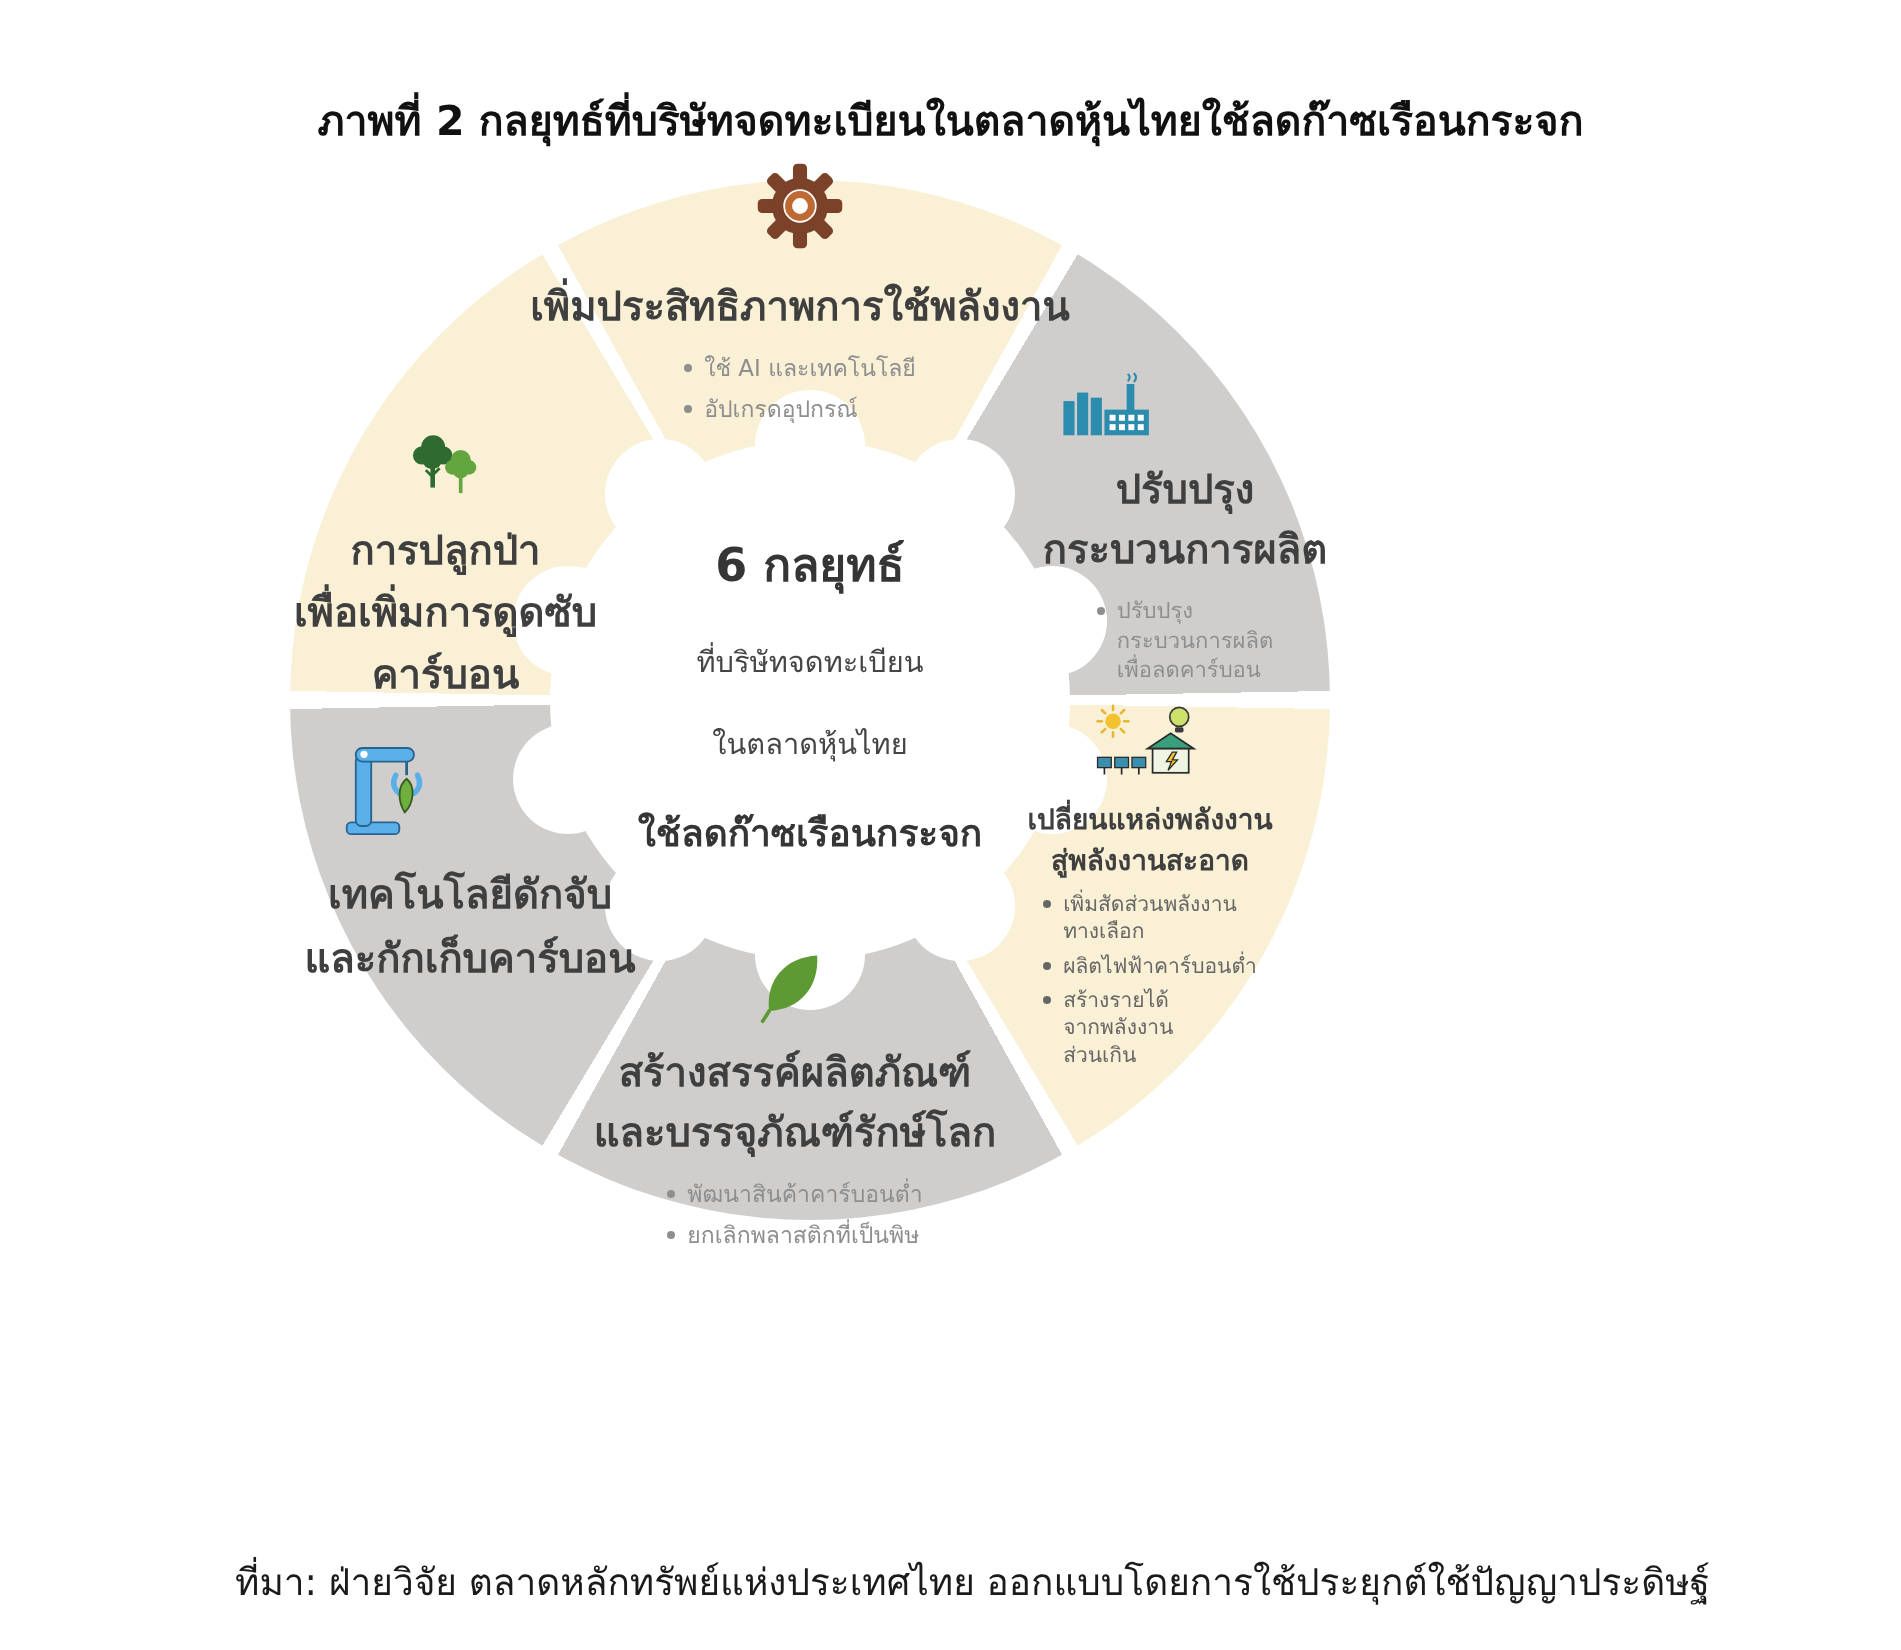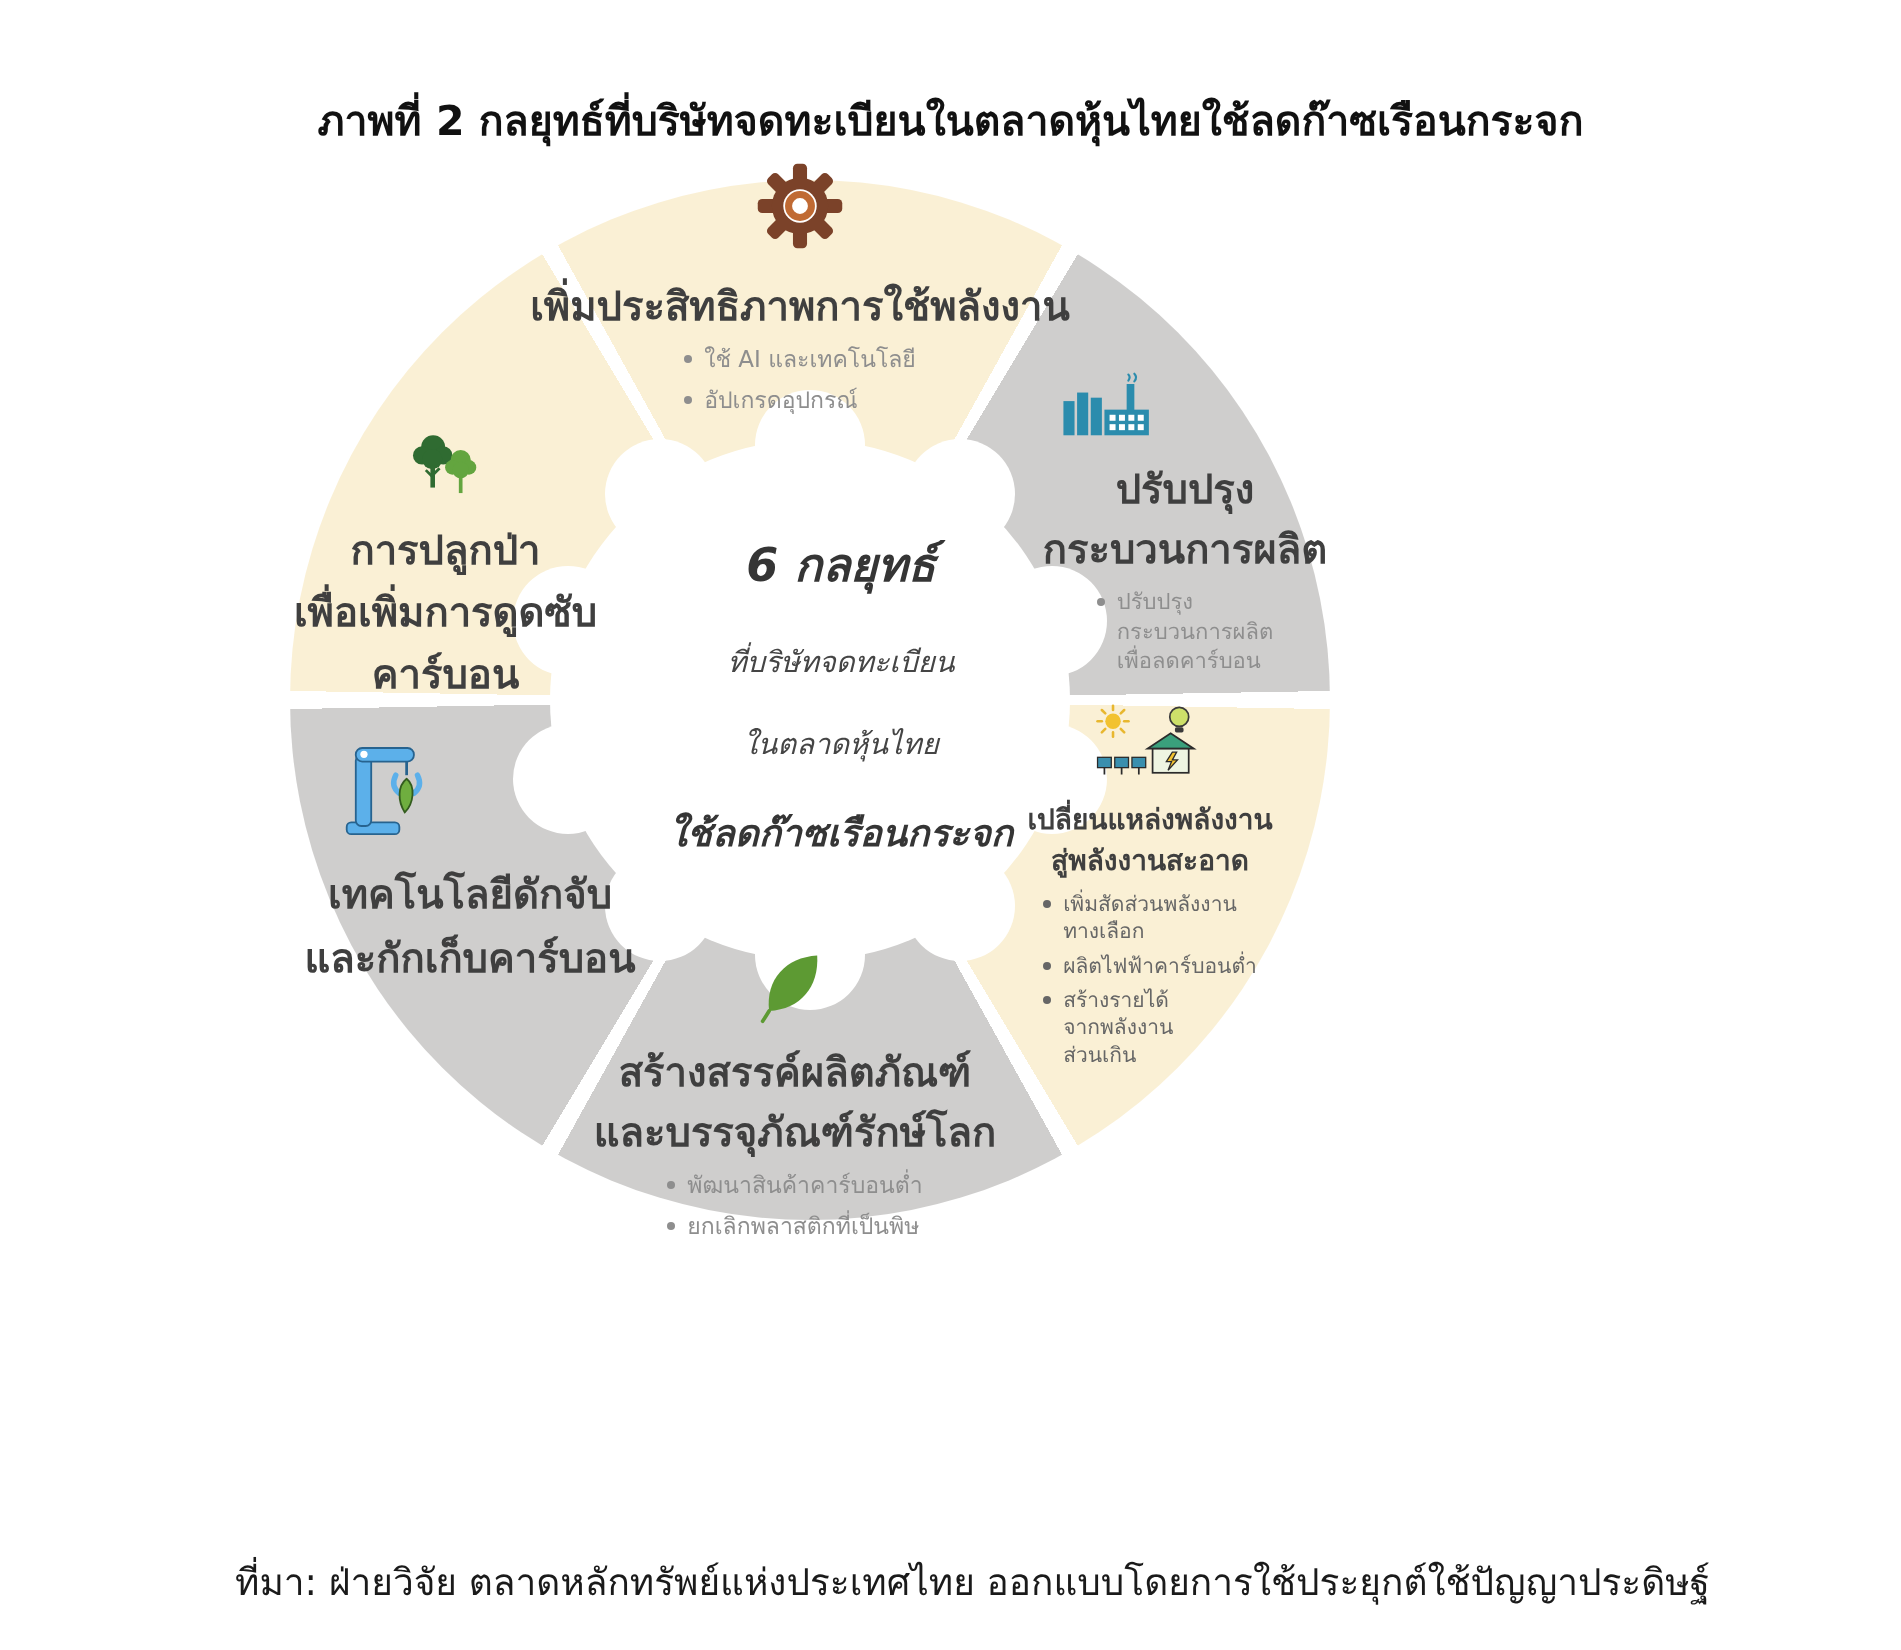--- a/index.html
+++ b/index.html
@@ -42,33 +42,33 @@
     width:110px; height:110px; margin:-55px 0 0 -55px; border-radius:50%;
     background:#ffffff;
     box-shadow:
       0 -255px 0 0 #ffffff, 150px -206px 0 0 #ffffff, 242px -79px 0 0 #ffffff,
       242px 79px 0 0 #ffffff, 150px 206px 0 0 #ffffff, 0 255px 0 0 #ffffff,
       -150px 206px 0 0 #ffffff, -242px 79px 0 0 #ffffff, -242px -79px 0 0 #ffffff,
       -150px -206px 0 0 #ffffff;
   }
 
   .center-text {
-    position:absolute; left:616px; top:528px; width:450px;
-    text-align:center; font-style:italic; color:#3c3c3c;
+    position:absolute; left:585px; top:528px; width:450px;
+    text-align:center; color:#3c3c3c;
   }
   .center-text .l1 { font-size:46px; font-weight:bold; margin-bottom:38px; color:#353535; }
   .center-text .l2 { font-size:29px; margin-bottom:36px; color:#454545; }
   .center-text .l3 { font-size:29px; margin-bottom:36px; color:#454545; }
   .center-text .l4 { font-size:37px; font-weight:bold; color:#353535; }
 
   
   .seg { position:absolute; text-align:center; }
   .seg h2 { font-size:40px; font-weight:bold; color:var(--heading,#3F3F3F); line-height:1.5; }
   .seg h2 span { display:block; }
-  .seg ul { list-style:none; display:inline-block; text-align:left; margin-top:8px; padding:0; }
+  .seg ul { list-style:none; display:inline-block; text-align:left; margin-top:17px; padding:0; }
   .seg li {
     display:flex; gap:12px; align-items:flex-start;
     font-size:23px; color:var(--bullet,#8E8E8E); line-height:1.35; margin-bottom:10px;
   }
   .dot { width:8px; height:8px; border-radius:50%; background:var(--bullet,#8E8E8E); flex:none; margin-top:11px; }
   .pre { white-space:pre-line; }
   .icon { line-height:0; }
 
   .seg1 { left:500px; top:162px; width:600px; }
   .seg1 .icon { margin-bottom:26px; }

